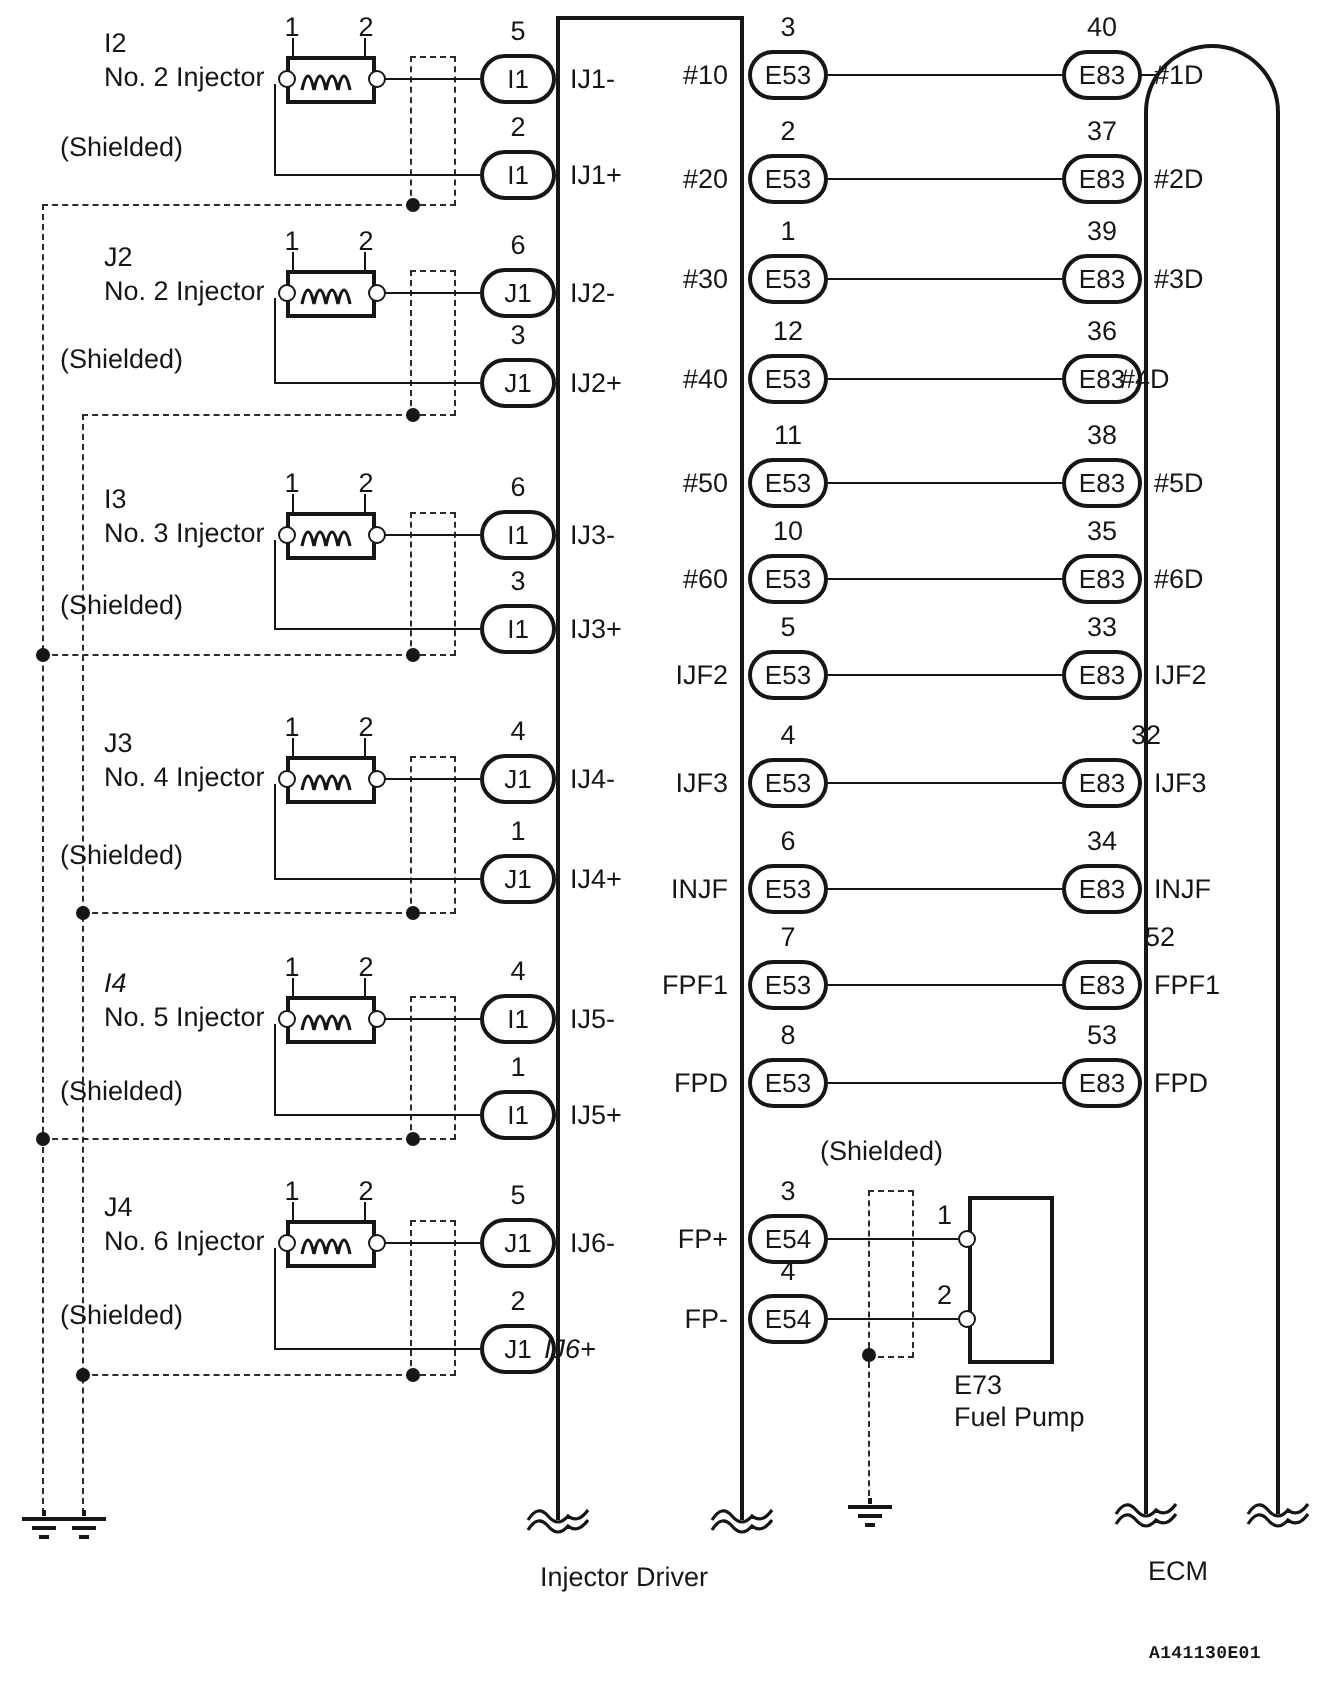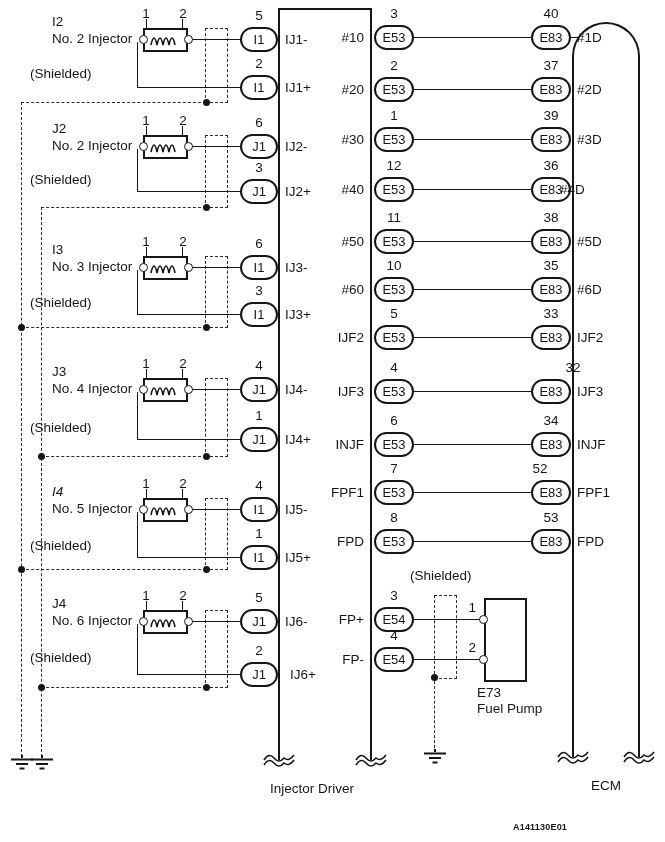--- a/index.html
+++ b/index.html
@@ -38,21 +38,21 @@
     <path d="M14,0 V3 M3,4.5 H25 M8,9 H20 M11.5,13.5 H16.5" stroke="#161616" stroke-width="2" fill="none"></path>
   </svg>
   <svg class="abs" width="28" height="16" viewBox="0 0 28 16" style="left:421px;top:749px;">
     <path d="M14,0 V3 M3,4.5 H25 M8,9 H20 M11.5,13.5 H16.5" stroke="#161616" stroke-width="2" fill="none"></path>
   </svg>
 
   <div class="frame" style="left:278px;top:8px;width:94px;height:752px;"></div>
   <div class="lbl" style="left:270px;top:781px;width:110px;text-align:left;">Injector Driver</div>
 
   <div class="frame" style="left:572px;top:22px;width:68px;height:735px;border-radius:34px 34px 0 0;"></div>
-  <div class="lbl" style="left:574px;top:778px;width:64px;text-align:center;">ECM</div>
+  <div class="lbl" style="left:574px;top:778px;width:64px;text-align:left;">ECM</div>
 
   <svg class="abs" width="34" height="16" viewBox="0 0 34 16" style="left:262px;top:752px;">
     <path d="M2,8 Q7,0 12,6 T22,6 Q27,10 32,3 M2,13 Q7,5 12,11 T22,11 Q27,15 32,8" stroke="#161616" stroke-width="1.6" fill="none"></path>
   </svg>
   <svg class="abs" width="34" height="16" viewBox="0 0 34 16" style="left:354px;top:752px;">
     <path d="M2,8 Q7,0 12,6 T22,6 Q27,10 32,3 M2,13 Q7,5 12,11 T22,11 Q27,15 32,8" stroke="#161616" stroke-width="1.6" fill="none"></path>
   </svg>
   <svg class="abs" width="34" height="16" viewBox="0 0 34 16" style="left:556px;top:749px;">
     <path d="M2,8 Q7,0 12,6 T22,6 Q27,10 32,3 M2,13 Q7,5 12,11 T22,11 Q27,15 32,8" stroke="#161616" stroke-width="1.6" fill="none"></path>
   </svg>
@@ -61,21 +61,21 @@
   </svg>
 
   <div class="lbl" style="left:410px;top:568px;">(Shielded)</div>
   <div class="shieldbox" style="left:434px;top:595px;width:23px;height:84px;"></div>
   <div class="dot" style="left:431px;top:674px;"></div>
   <div class="vdash" style="left:434px;top:681px;height:67px;"></div>
   <div class="box" style="left:484px;top:598px;width:43px;height:84px;"></div>
   <div class="lbl" style="left:477px;top:685px;">E73</div>
   <div class="lbl" style="left:477px;top:701px;">Fuel Pump</div>
 
-  <div class="lbl fig" style="left:513px;top:820px;width:115px;text-align:left;">A141130E01</div>
+  <div class="lbl fig" style="left:545px;top:820px;width:115px;text-align:center;font-family:Liberation Mono, monospace;">A141130E01</div>
 <div class="shieldbox" style="left: 205px; top: 28px; width: 23px; height: 75px;"></div>
     <div class="hdash" style="left: 21px; top: 102px; width: 185px;"></div>
     <div class="dot" style="left: 203px; top: 99px;"></div>
     <div class="hline" style="left: 191px; top: 39px; width: 49px;"></div>
     <div class="vline" style="left: 137px; top: 42px; height: 46px;"></div>
     <div class="hline" style="left: 137px; top: 87px; width: 103px;"></div>
     <div class="box" style="left: 143px; top: 28px; width: 45px; height: 24px;"></div>
     <svg width="26" height="13" viewBox="0 0 26 13" class="abs" style="left: 150px; top: 33px;">
       <path d="M1,12 Q4,-2 7,12 Q10,-2 13,12 Q16,-2 19,12 Q22,-2 25,12" stroke="#161616" stroke-width="1.6" fill="none"></path>
     </svg>
@@ -215,21 +215,21 @@
     <div class="vline" style="left: 146px; top: 601px; height: 9px;"></div>
     <div class="vline" style="left: 182px; top: 601px; height: 9px;"></div>
     <div class="lbl" style="left: 52px; top: 596px;">J4</div>
     <div class="lbl" style="left: 52px; top: 613px;">No. 6 Injector</div>
     <div class="lbl" style="left: 30px; top: 650px;">(Shielded)</div>
     <div class="oval" style="left: 240px; top: 609px; width: 38px; height: 25px;">J1</div>
     <div class="pin" style="left: 240px; top: 591px; width: 38px;">5</div>
     <div class="lbl" style="left: 285px; top: 614px;">IJ6-</div>
     <div class="oval" style="left: 240px; top: 662px; width: 38px; height: 25px;">J1</div>
     <div class="pin" style="left: 240px; top: 644px; width: 38px;">2</div>
-    <div class="lbl" style="left: 290px; top: 667px;">IJ6+</div>
+    <div class="lbl" style="left: 272px; top: 667px; font-style: italic;">IJ6+</div>
     <div class="lbl" style="left: 316px; top: 30px; width: 48px; text-align: right;">#10</div>
     <div class="oval" style="left: 374px; top: 25px; width: 40px; height: 25px;">E53</div>
     <div class="pin" style="left: 374px; top: 7px; width: 40px;">3</div>
     <div class="hline" style="left: 414px; top: 37px; width: 117px;"></div>
     <div class="hline" style="left: 569px; top: 37px; width: 10px;"></div>
     <div class="oval" style="left: 531px; top: 25px; width: 40px; height: 25px;">E83</div>
     <div class="pin" style="left: 531px; top: 7px; width: 40px;">40</div>
     <div class="lbl" style="left: 577px; top: 30px;">#1D</div>
     <div class="lbl" style="left: 316px; top: 82px; width: 48px; text-align: right;">#20</div>
     <div class="oval" style="left: 374px; top: 77px; width: 40px; height: 25px;">E53</div>
@@ -285,21 +285,21 @@
     <div class="pin" style="left: 374px; top: 414px; width: 40px;">6</div>
     <div class="hline" style="left: 414px; top: 444px; width: 117px;"></div>
     <div class="oval" style="left: 531px; top: 432px; width: 40px; height: 25px;">E83</div>
     <div class="pin" style="left: 531px; top: 414px; width: 40px;">34</div>
     <div class="lbl" style="left: 577px; top: 437px;">INJF</div>
     <div class="lbl" style="left: 316px; top: 485px; width: 48px; text-align: right;">FPF1</div>
     <div class="oval" style="left: 374px; top: 480px; width: 40px; height: 25px;">E53</div>
     <div class="pin" style="left: 374px; top: 462px; width: 40px;">7</div>
     <div class="hline" style="left: 414px; top: 492px; width: 117px;"></div>
     <div class="oval" style="left: 531px; top: 480px; width: 40px; height: 25px;">E83</div>
-    <div class="pin" style="left: 520px; top: 462px; width: 40px;">52</div>
+    <div class="pin" style="left: 560px; top: 462px; width: 40px;">52</div>
     <div class="lbl" style="left: 577px; top: 485px;">FPF1</div>
     <div class="lbl" style="left: 316px; top: 534px; width: 48px; text-align: right;">FPD</div>
     <div class="oval" style="left: 374px; top: 529px; width: 40px; height: 25px;">E53</div>
     <div class="pin" style="left: 374px; top: 511px; width: 40px;">8</div>
     <div class="hline" style="left: 414px; top: 541px; width: 117px;"></div>
     <div class="oval" style="left: 531px; top: 529px; width: 40px; height: 25px;">E83</div>
     <div class="pin" style="left: 531px; top: 511px; width: 40px;">53</div>
     <div class="lbl" style="left: 577px; top: 534px;">FPD</div>
     <div class="lbl" style="left: 316px; top: 612px; width: 48px; text-align: right;">FP+</div>
     <div class="oval" style="left: 374px; top: 607px; width: 40px; height: 25px;">E54</div>

